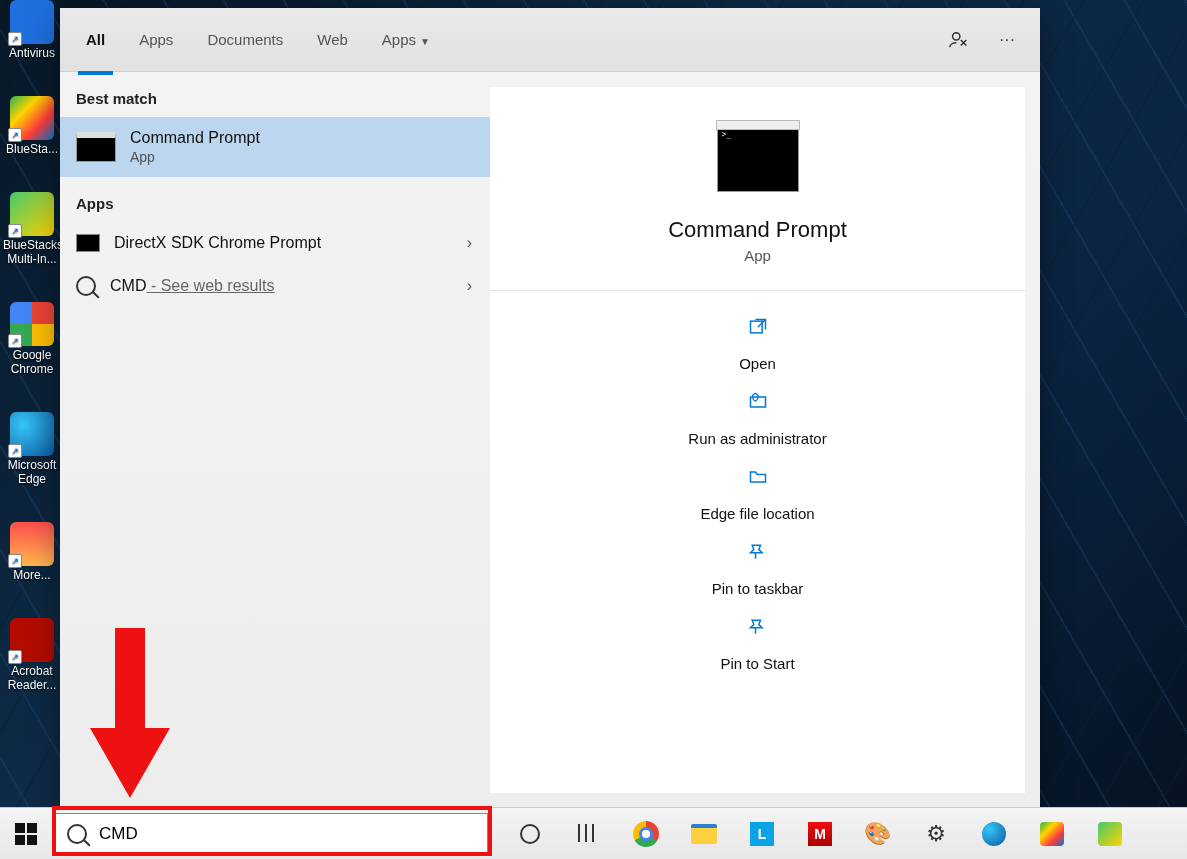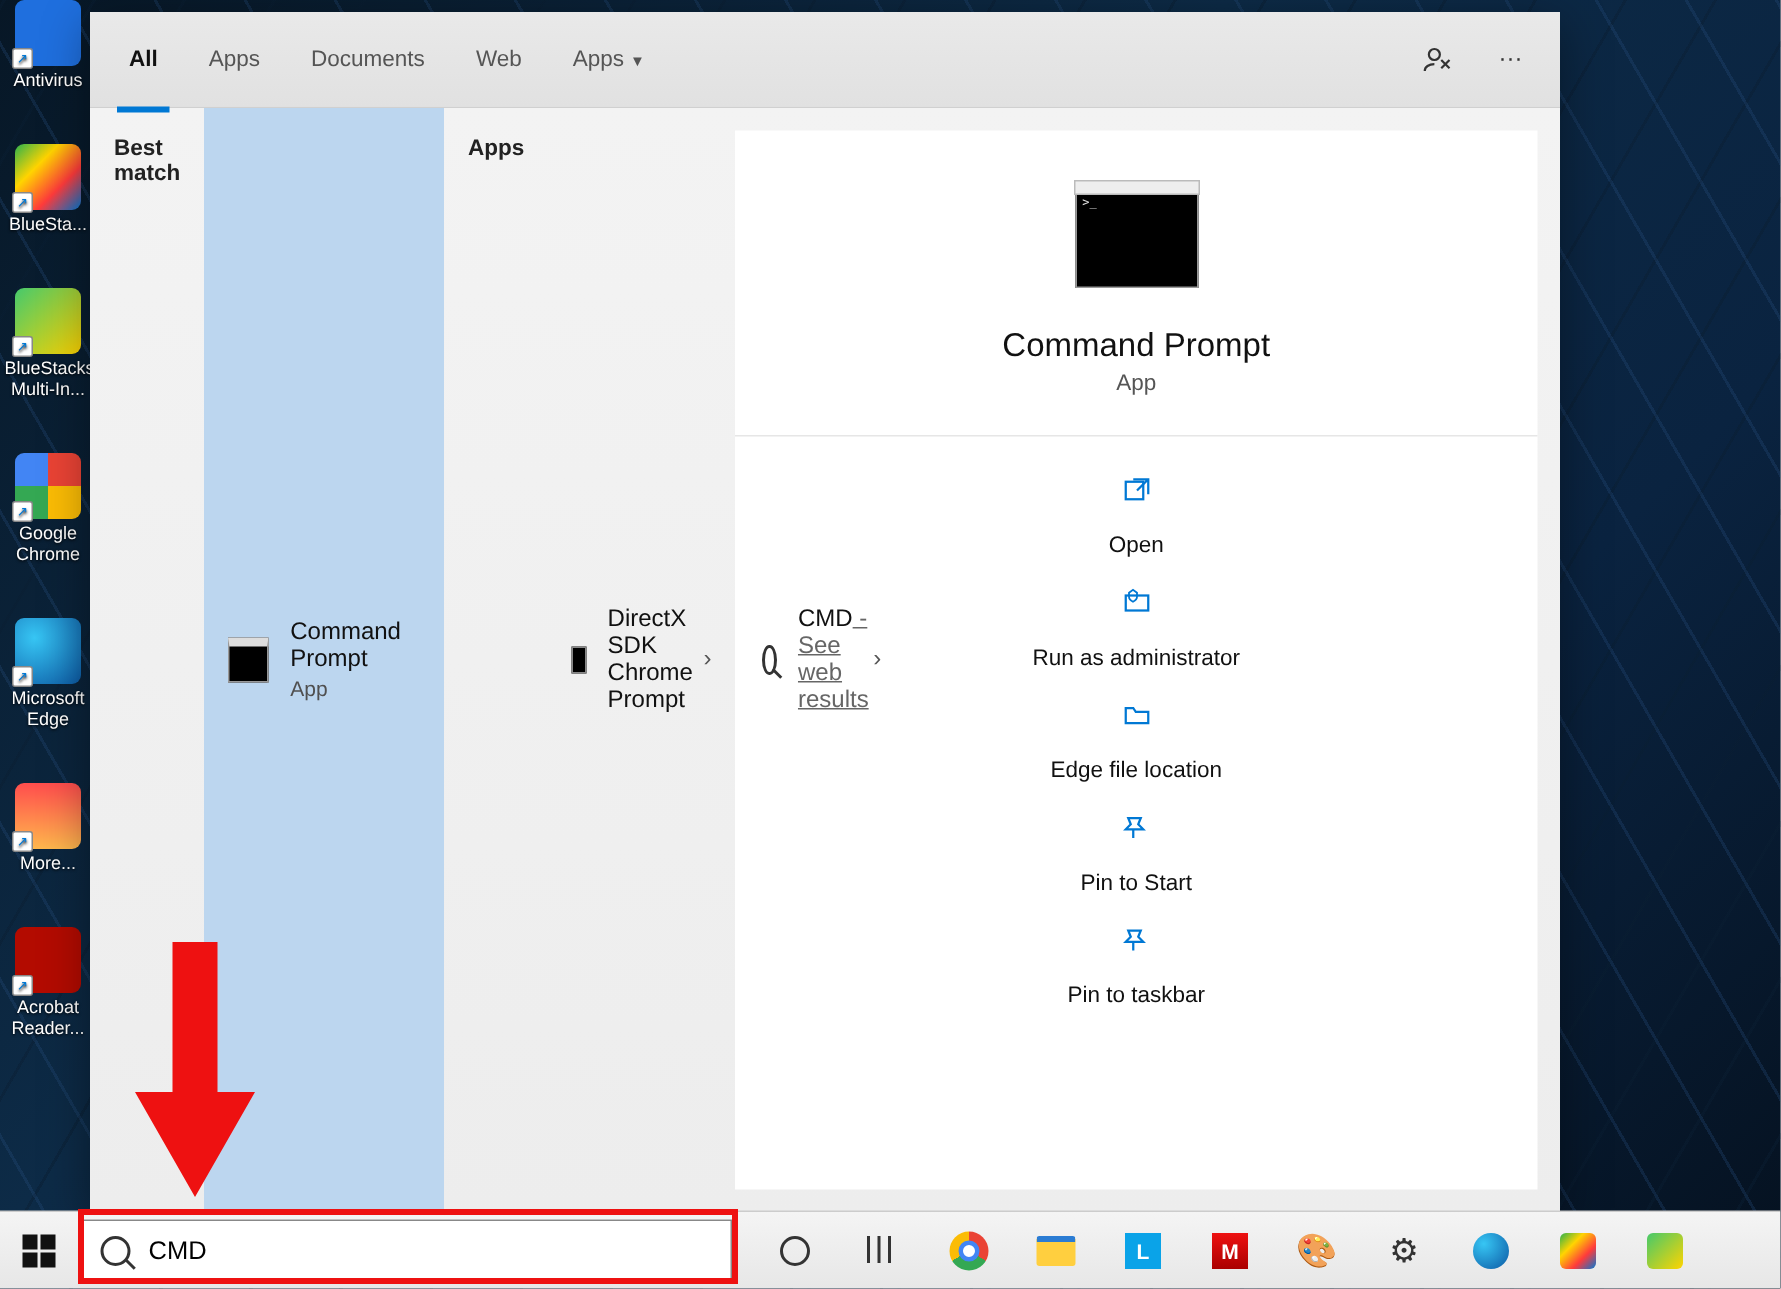--- a/index.html
+++ b/index.html
@@ -24,21 +24,21 @@
 .search-panel { position:absolute; left:60px; top:8px; width:980px; height:800px; background:#fff; box-shadow:0 8px 30px rgba(0,0,0,.4); display:flex; flex-direction:column; }
 .tabs { height:64px; background:linear-gradient(#e9e9e9,#e1e1e1); display:flex; align-items:center; padding:0 18px; gap:18px; border-bottom:1px solid #d0d0d0; }
 .tab { font-size:15px; color:#555; padding:6px 8px; cursor:pointer; position:relative; }
 .tab.active { color:#111; font-weight:600; }
 .tab.active::after { content:""; position:absolute; left:0; right:0; bottom:-21px; height:4px; background:#0078d4; }
 .tab-caret { margin-left:4px; font-size:10px; color:#555; }
 .tabs .spacer { flex:1; }
 .top-icon { width:30px; height:30px; display:flex; align-items:center; justify-content:center; color:#333; cursor:pointer; }
 
 .panel-body { flex:1; display:flex; background:linear-gradient(#f3f3f3,#ededed); }
-.left-col { width:430px; display:flex; flex-direction:row; }
+.left-col { width:430px; display:flex; flex-direction:column; }
 .right-col { flex:1; background:#fff; margin:15px 15px 15px 0; }
 
 .section-label { font-size:15px; font-weight:700; color:#222; padding:18px 16px 10px; }
 .result-row { display:flex; align-items:center; gap:14px; padding:12px 16px; cursor:pointer; position:relative; }
 .result-row.selected { background:#bcd6ef; }
 .thumb-cmd { width:40px; height:30px; background:#000; border:1px solid #999; border-top:6px solid #ddd; }
 .thumb-cmd-sm { width:24px; height:18px; background:#000; border:1px solid #888; }
 .result-title { font-size:16px; color:#111; }
 .result-sub { font-size:14px; color:#505050; margin-top:2px; }
 .chev { position:absolute; right:18px; color:#555; font-size:16px; }
@@ -186,29 +186,29 @@
               </svg>
             </span>
           <span>Edge file location</span>
         </div>
         <div class="action-row">
           <span class="act-icon">
               <svg width="20" height="20" viewBox="0 0 24 24" fill="none" stroke="#0078d4" stroke-width="1.8">
                 <path d="M5 4h10l-2 5 4 4H3l4-4-2-5zM9 13v7"></path>
               </svg>
             </span>
+          <span>Pin to taskbar</span>
+        </div>
+        <div class="action-row">
+          <span class="act-icon">
+              <svg width="20" height="20" viewBox="0 0 24 24" fill="none" stroke="#0078d4" stroke-width="1.8">
+                <path d="M5 4h10l-2 5 4 4H3l4-4-2-5zM9 13v7"></path>
+              </svg>
+            </span>
           <span>Pin to Start</span>
-        </div>
-        <div class="action-row">
-          <span class="act-icon">
-              <svg width="20" height="20" viewBox="0 0 24 24" fill="none" stroke="#0078d4" stroke-width="1.8">
-                <path d="M5 4h10l-2 5 4 4H3l4-4-2-5zM9 13v7"></path>
-              </svg>
-            </span>
-          <span>Pin to taskbar</span>
         </div>
       </div>
     </div>
   </div>
 </div>
 
 <div class="arrow-callout">
   <svg viewBox="0 0 80 170">
       <path d="M25 0 h30 v100 h25 L40 170 0 100 h25 z" fill="#e11"></path>
     </svg>

